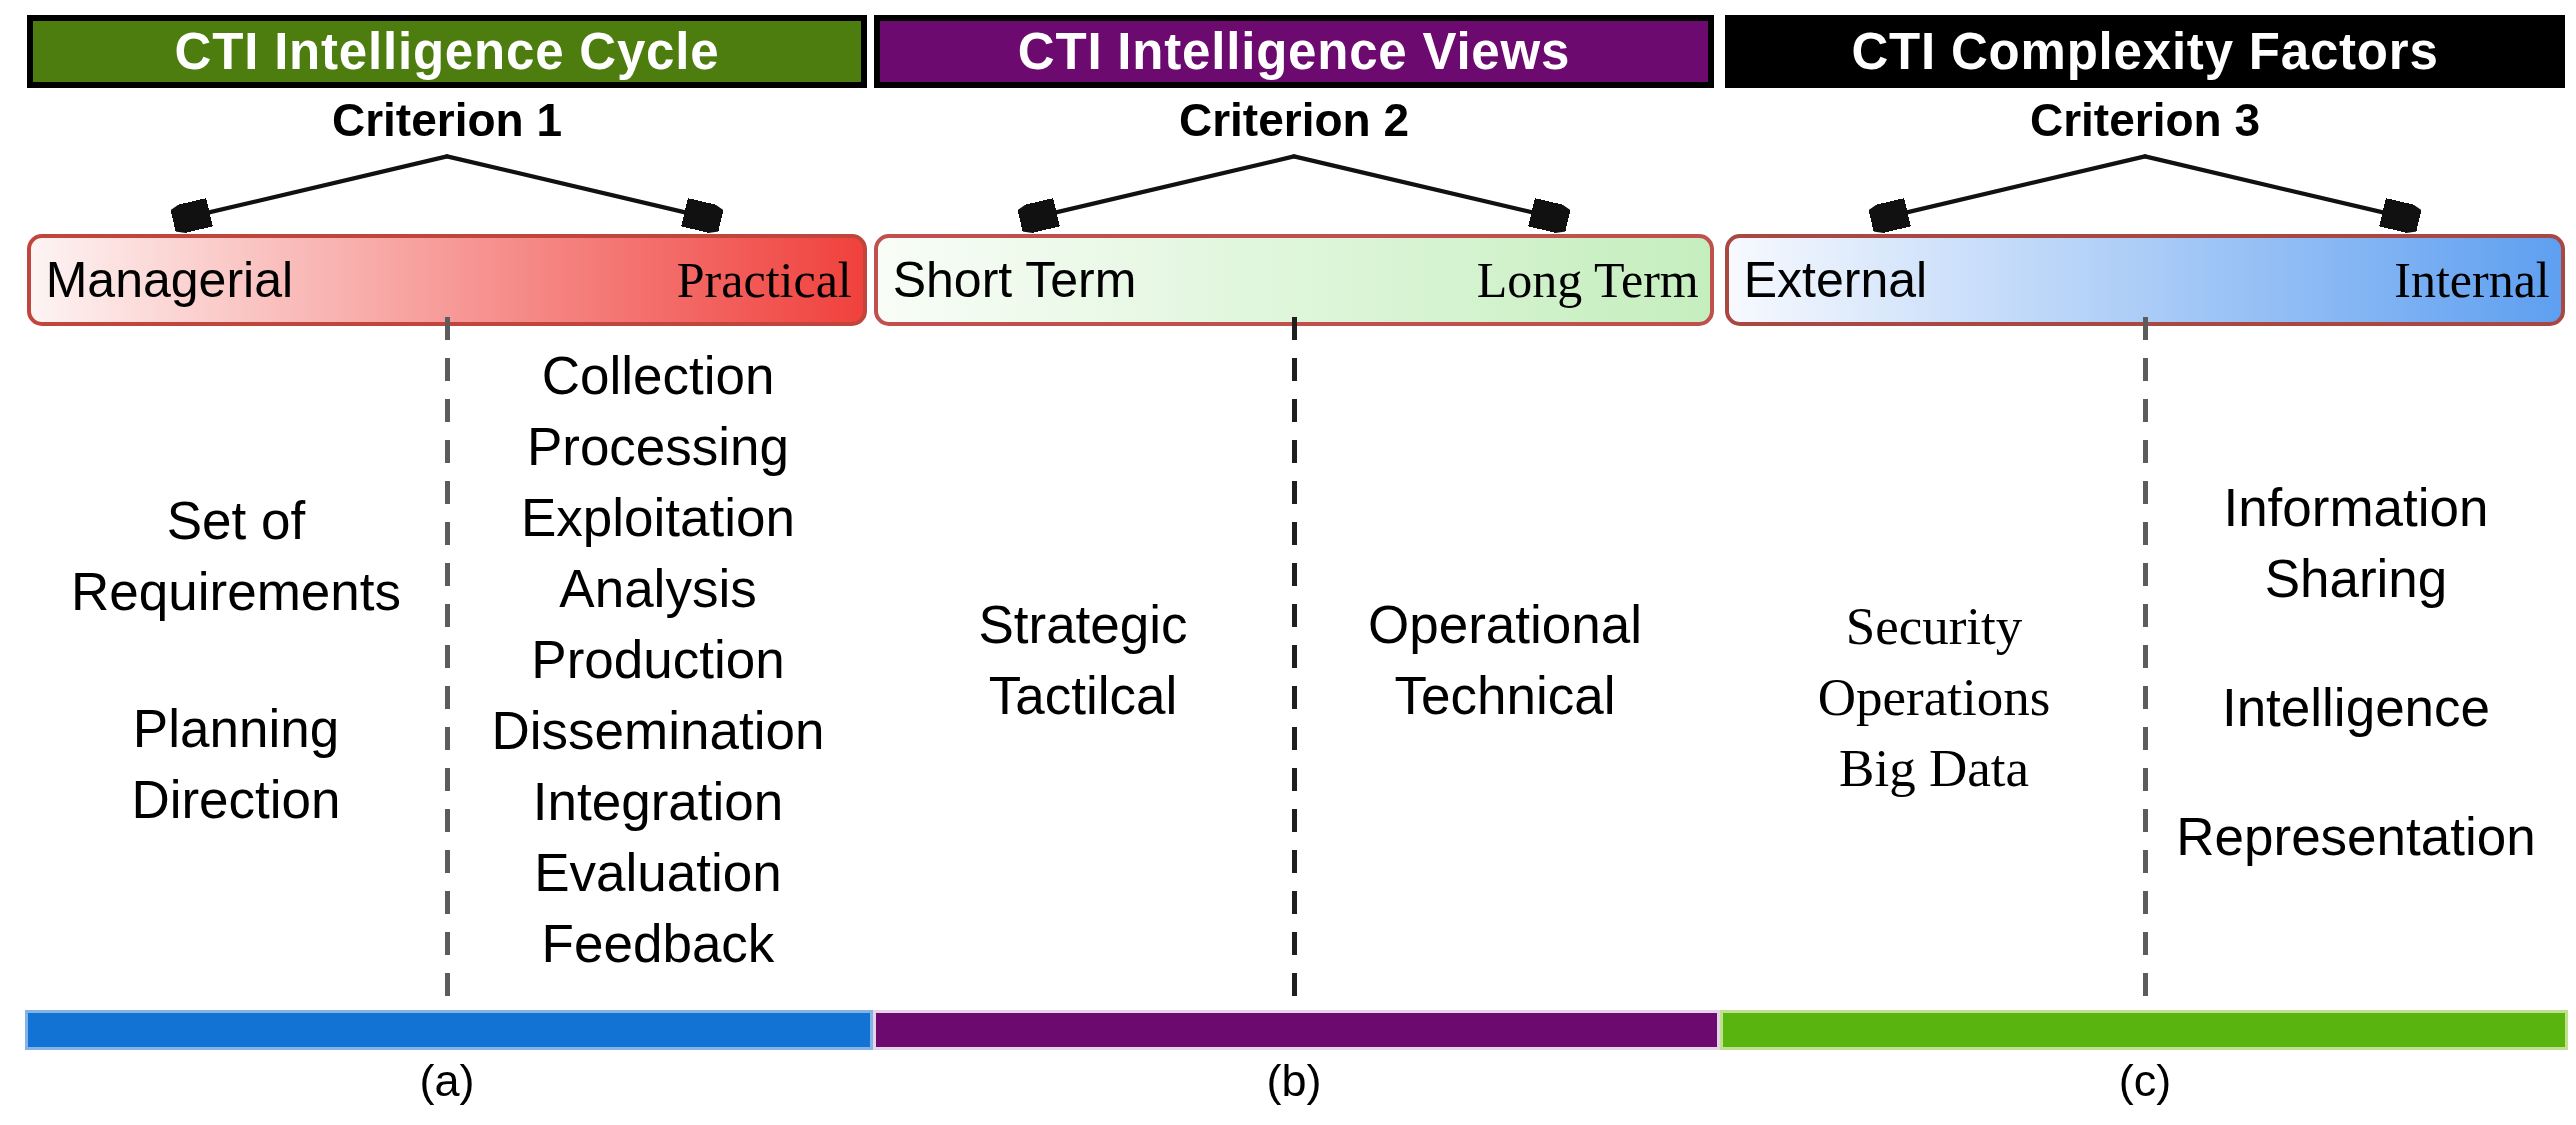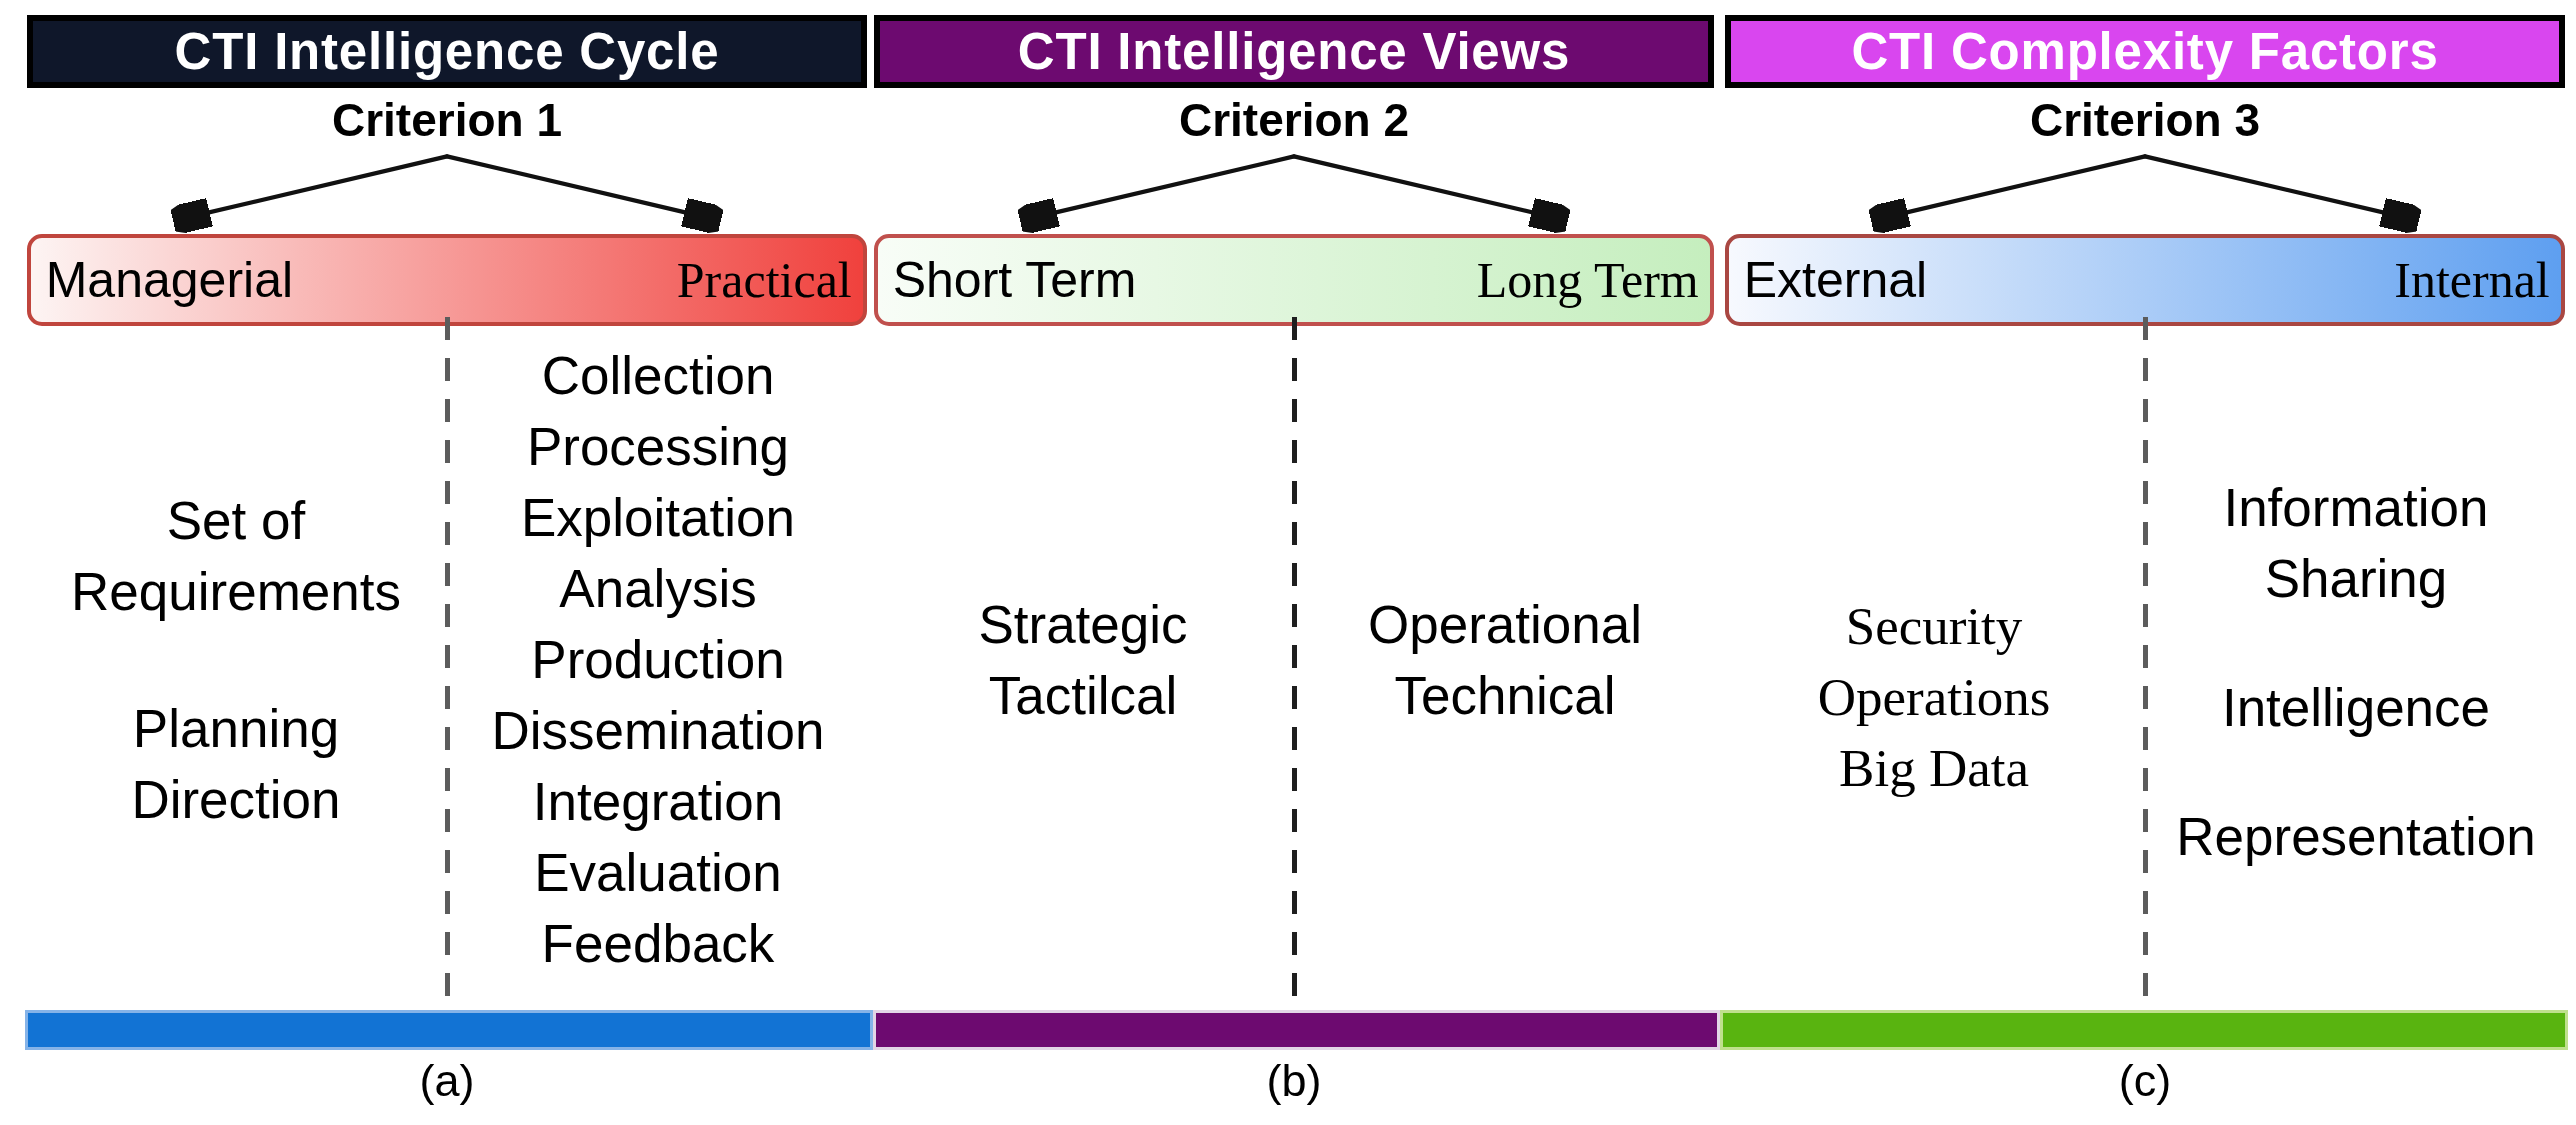--- a/index.html
+++ b/index.html
@@ -62,21 +62,21 @@
   .caption{
     position:absolute;top:1055px;left:0;width:100%;text-align:center;font-size:45px;
   }
 </style>
 </head>
 <body>
 
 <div class="canvas">
 
   <div class="col col-a">
-    <div class="header" style="background-color: #0f172a;">CTI Intelligence Cycle</div>
+    <div class="header" style="background-color: #4d7c0f;">CTI Intelligence Cycle</div>
 
     <div class="criterion">Criterion 1</div>
 
     <svg class="arrows" width="844" height="93" viewBox="0 0 1018 112">
       <defs>
         <marker id="ah-a" markerWidth="9" markerHeight="7" refX="7.5" refY="3.5" orient="auto" markerUnits="strokeWidth">
           <path d="M0 0 L9 3.5 L0 7 Z" fill="#111" stroke="none"></path>
         </marker>
       </defs>
       <path d="M509 10 L186 86" marker-end="url(#ah-a)"></path>
@@ -151,21 +151,21 @@
       <div class="group">
         <span class="line">Operational</span>
         <span class="line">Technical</span>
       </div>
     </div>
 
     <div class="caption">(b)</div>
   </div>
 
   <div class="col col-c">
-    <div class="header" style="background-color: #d946ef;">CTI Complexity Factors</div>
+    <div class="header" style="background-color: #000000;">CTI Complexity Factors</div>
 
     <div class="criterion">Criterion 3</div>
 
     <svg class="arrows" width="844" height="93" viewBox="0 0 1018 112">
       <defs>
         <marker id="ah-c" markerWidth="9" markerHeight="7" refX="7.5" refY="3.5" orient="auto" markerUnits="strokeWidth">
           <path d="M0 0 L9 3.5 L0 7 Z" fill="#111" stroke="none"></path>
         </marker>
       </defs>
       <path d="M509 10 L186 86" marker-end="url(#ah-c)"></path>

